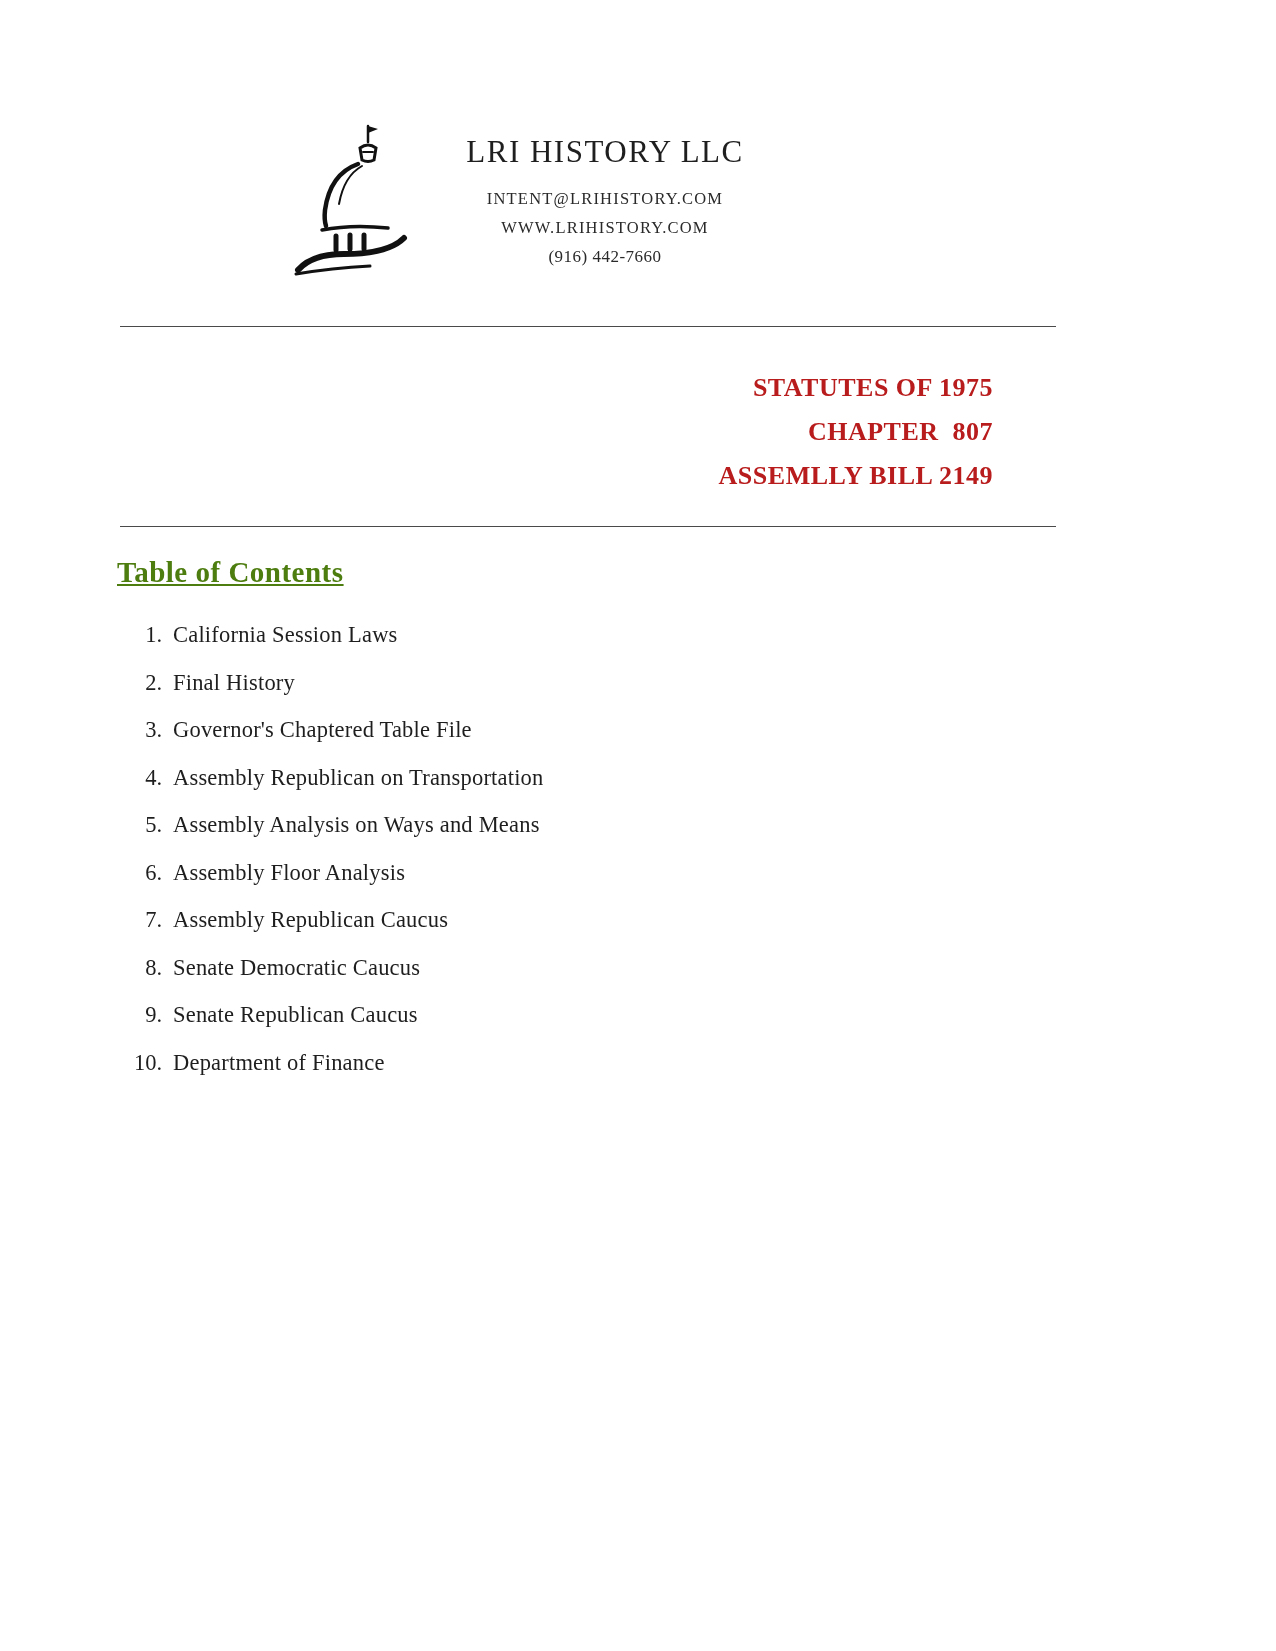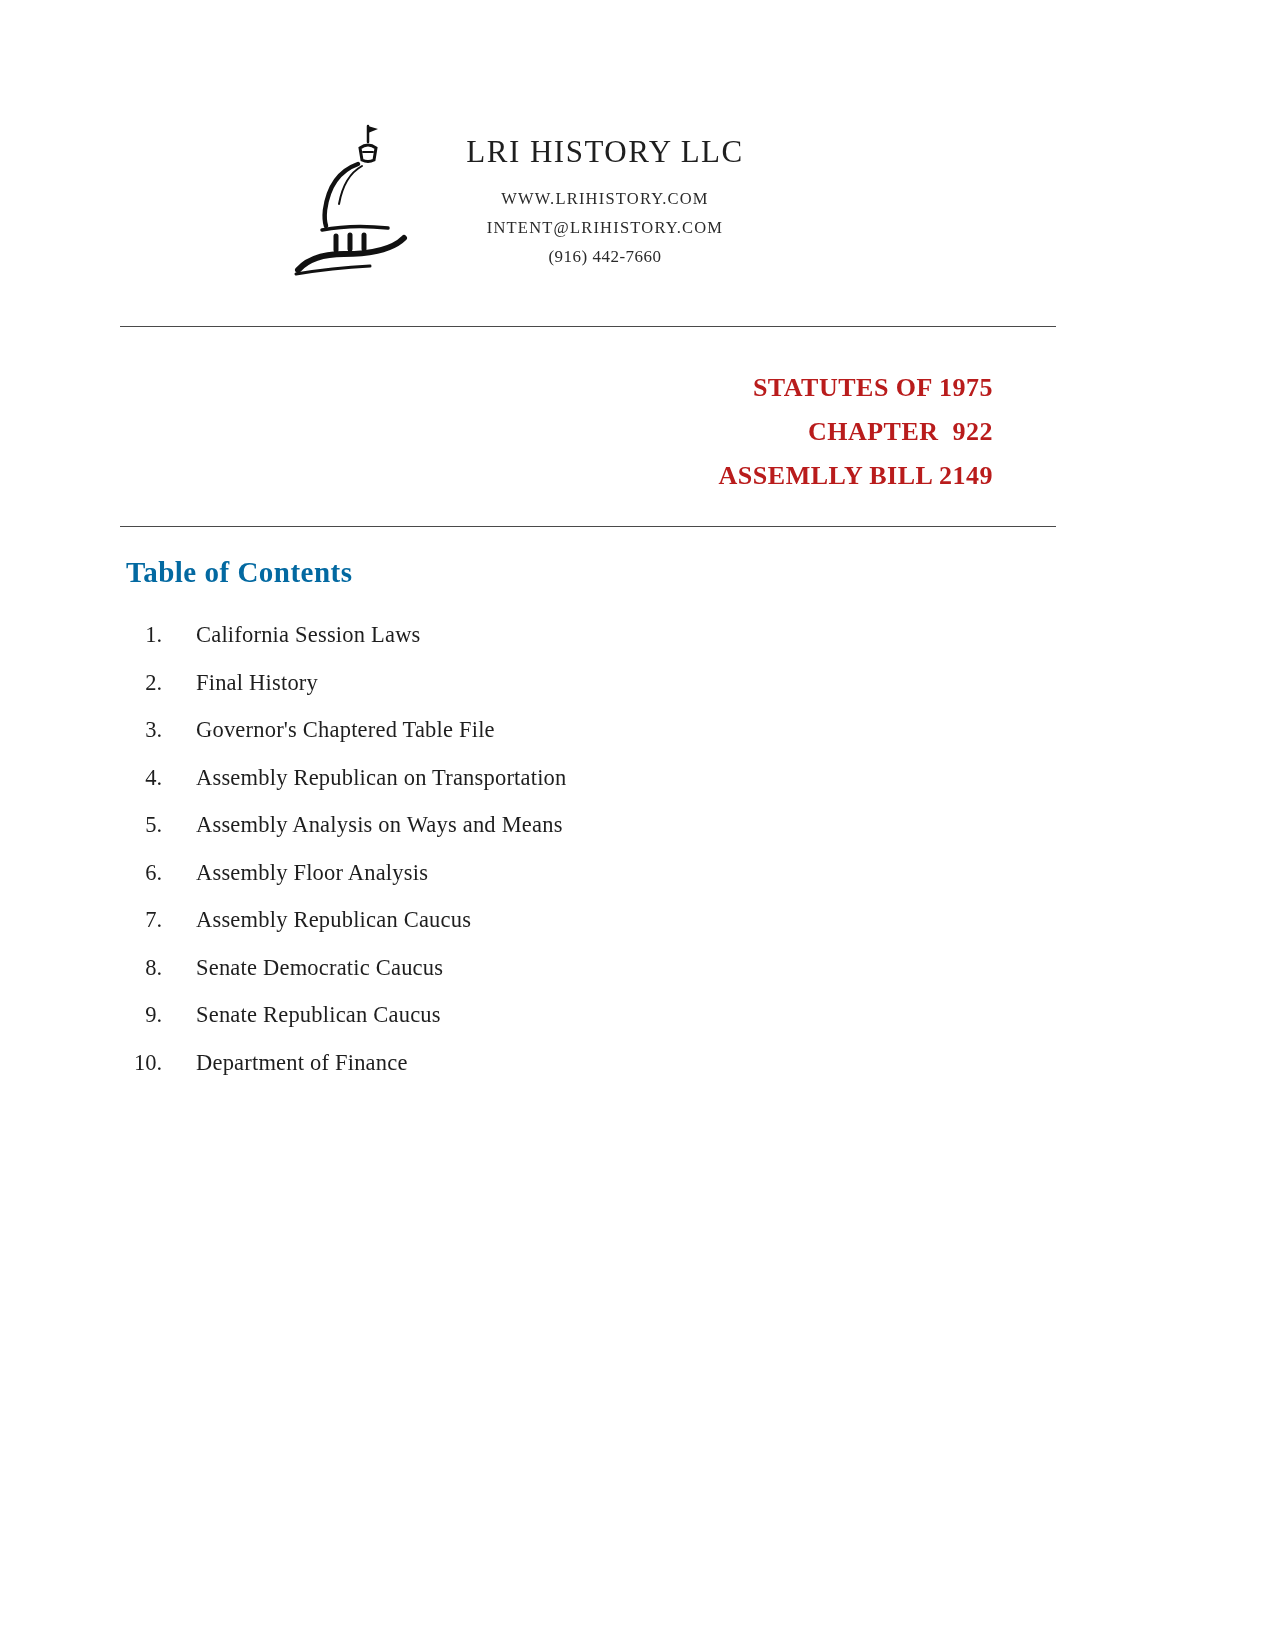--- a/index.html
+++ b/index.html
@@ -71,26 +71,27 @@
     font-weight: bold;
     color: #b91c1c;
     line-height: 44px;
     letter-spacing: 0.5px;
     white-space: pre-wrap;
   }
 
   
   .toc-title {
     position: absolute;
-    left: 126px;
+    left: 117px;
     top: 556px;
     font-size: 29px;
     font-weight: bold;
     letter-spacing: 0.5px;
-    color: #0369a1;
+    color: #4d7c0f;
+    text-decoration: underline;
   }
   .toc-list {
     position: absolute;
     left: 108px;
     top: 622px;
     display: flex;
     flex-direction: column;
   }
   .toc-item {
     display: flex;
@@ -98,21 +99,21 @@
     height: 47.5px;
     font-size: 22.5px;
     color: #1e1e1e;
   }
   .toc-num {
     width: 54px;
     text-align: right;
     flex: none;
   }
   .toc-label {
-    margin-left: 34px;
+    margin-left: 11px;
     letter-spacing: 0.2px;
   }
 </style>
 </head>
 <body>
 
 <div class="page">
 
   <div class="logo-wrap">
     <svg width="150" height="170" viewBox="0 0 150 170" fill="none" stroke="#111111" stroke-linecap="round">
@@ -132,31 +133,31 @@
       <path d="M58 117 L58 131" stroke-width="5"></path>
       <path d="M72 117 L72 131" stroke-width="5"></path>
 
       <path d="M6 152 Q20 136 52 136 Q96 136 112 120" stroke-width="6"></path>
       <path d="M4 156 Q40 150 78 148" stroke-width="3"></path>
     </svg>
   </div>
 
   <div class="company-block">
     <div class="company-name">LRI HISTORY LLC</div>
+    <div class="company-line">INTENT@LRIHISTORY.COM</div>
     <div class="company-line">WWW.LRIHISTORY.COM</div>
-    <div class="company-line">INTENT@LRIHISTORY.COM</div>
     <div class="company-phone">(916) 442-7660</div>
   </div>
 
   <div class="rule rule-top"></div>
   <div class="rule rule-bottom"></div>
 
   <div class="statutes-block">
     <div class="statutes-line">STATUTES OF 1975</div>
-    <div class="statutes-line">CHAPTER  922</div>
+    <div class="statutes-line">CHAPTER  807</div>
     <div class="statutes-line">ASSEMLLY BILL 2149</div>
   </div>
 
   <div class="toc-title">Table of Contents</div>
 
   <div class="toc-list">
     <div class="toc-item">
       <span class="toc-num">1.</span>
       <span class="toc-label">California Session Laws</span>
     </div>

